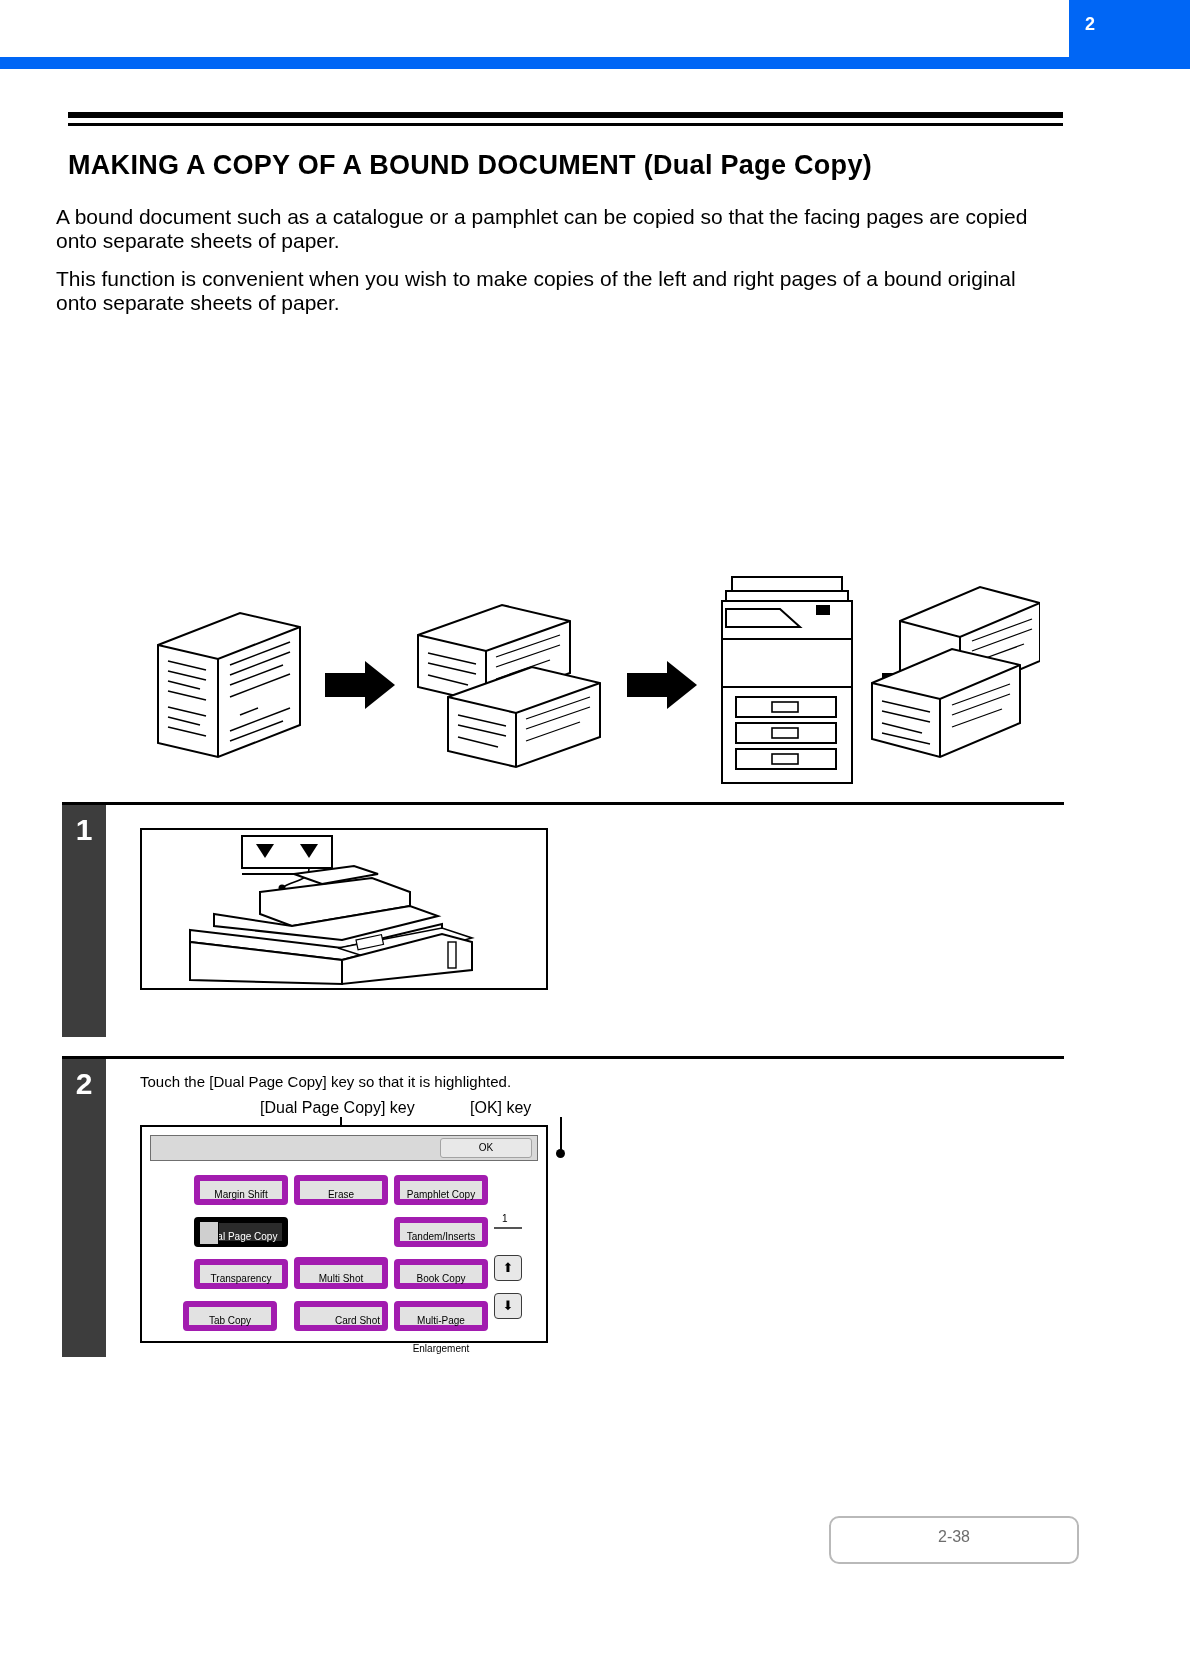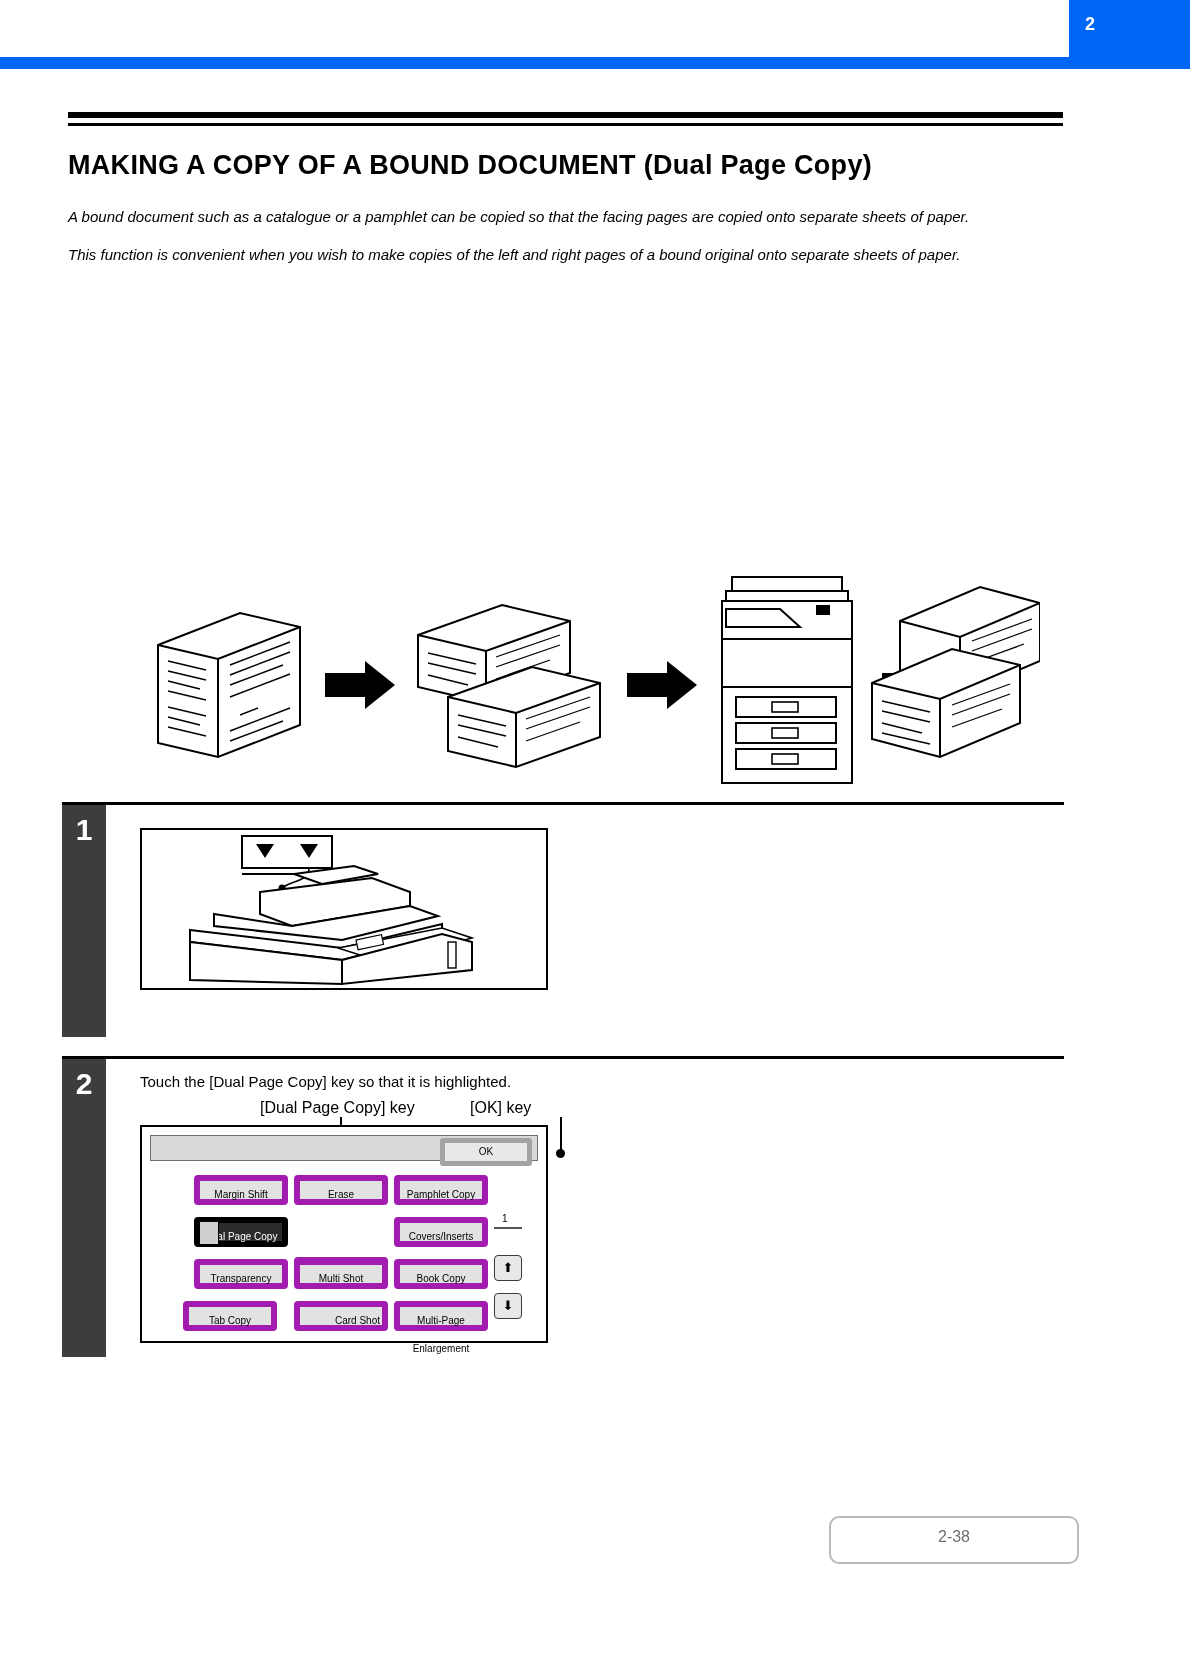--- a/index.html
+++ b/index.html
@@ -56,25 +56,24 @@
     position: absolute;
     top: 150px;
     left: 68px;
     font-size: 27px;
     font-weight: bold;
     letter-spacing: .3px;
   }
   .page-intro {
     position: absolute;
     top: 205px;
-    left: 68px;
+    left: 56px;
     width: 990px;
-    font-size: 15px;
+    font-size: 21px;
     line-height: 24px;
-    font-style: italic;
   }
   .page-intro p { margin: 0 0 14px 0; }
 
   
   .flow {
     position: absolute;
     top: 565px;
     left: 140px;
     width: 900px;
     height: 230px;
@@ -160,23 +159,23 @@
     height: 26px;
     background: #d9d9d9;
     border: 1px solid #6f6f6f;
     box-sizing: border-box;
   }
   .lcd-okbtn {
     position: absolute;
     right: 14px;
     top: 11px;
     width: 92px;
-    height: 28px;
+    height: 20px;
     background: #e8e8e8;
-    border: 5px solid #a3a3a3;
+    border: 1px solid #a3a3a3;
     border-radius: 3px;
     box-sizing: border-box;
     font-size: 10px;
     text-align: center;
     line-height: 18px;
   }
   .key {
     position: absolute;
     width: 94px;
     height: 30px;
@@ -405,21 +404,21 @@
     <div class="lcd" style="position:relative; left:0; top:-22px; width:408px; height:218px;">
       <div class="lcd-titlebar"></div>
       <div class="lcd-okbtn">OK</div>
 
       <div class="key" style="left:52px; top:48px;">Margin Shift</div>
       <div class="key" style="left:152px; top:48px;">Erase</div>
       <div class="key" style="left:252px; top:48px;">Pamphlet Copy</div>
 
       <div class="key sel" style="left:52px; top:90px;">Dual Page Copy</div>
       <div class="key" style="left:152px; top:98px;margin-top:32px;">Tandem Copy</div>
-      <div class="key" style="left:252px; top:90px;">Covers/Inserts</div>
+      <div class="key" style="left:252px; top:90px;">Tandem/Inserts</div>
 
       <div class="key" style="left:52px; top:132px;">Transparency Inserts</div>
       <div class="key" style="left:152px; top:132px;">Multi Shot</div>
       <div class="key" style="left:252px; top:132px;">Book Copy</div>
 
       <div class="key" style="left:41px; top:174px;">Tab Copy</div>
       <div class="key" style="left:152px; top:174px;padding-left:33px;">Card Shot</div>
       <div class="key" style="left:252px; top:174px;">Multi-Page Enlargement</div>
 
       <div style="position:absolute; left:57px; top:94px; width:18px; height:22px; background:#cfcfcf; border:1px solid #000;"></div>

